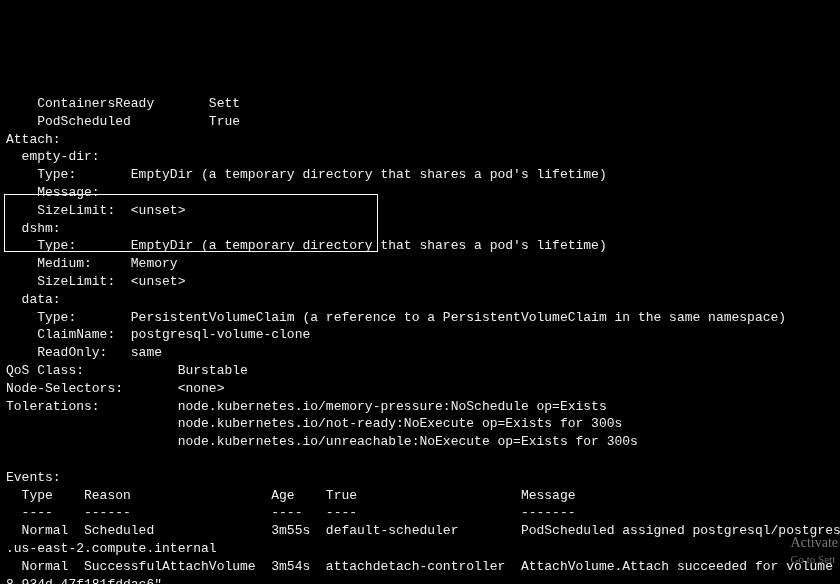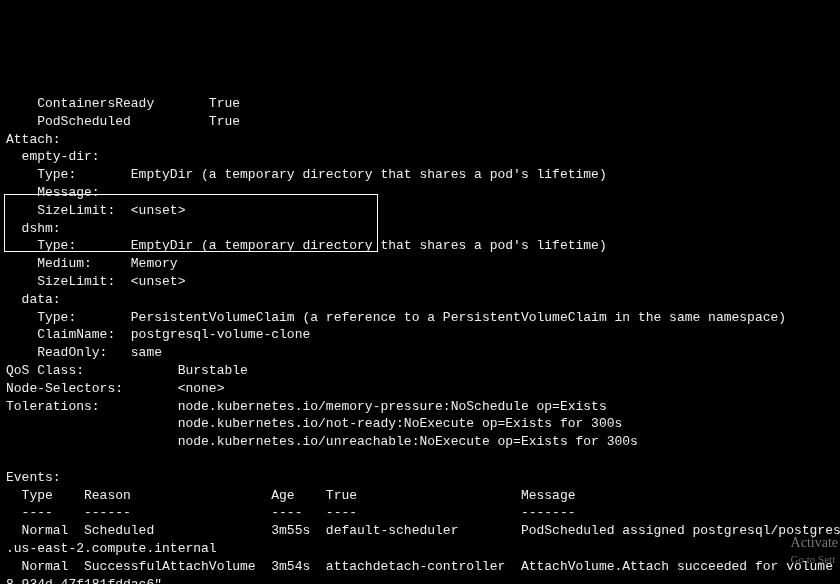--- a/index.html
+++ b/index.html
@@ -37,21 +37,21 @@
       font-size: 11px;
       color: #6a6a6a;
     }
   </style>
 </head>
 <body>
 
 
 
 <div>
-<span>    ContainersReady       True</span>
+<span>    ContainersReady       Sett</span>
 <span>    PodScheduled          True</span>
 <span>Attach:</span>
 <span>  empty-dir:</span>
 <span>    Type:       EmptyDir (a temporary directory that shares a pod's lifetime)</span>
 <span>    Message:</span>
 <span>    SizeLimit:  &lt;unset&gt;</span>
 <span>  dshm:</span>
 <span>    Type:       EmptyDir (a temporary directory that shares a pod's lifetime)</span>
 <span>    Medium:     Memory</span>
 <span>    SizeLimit:  &lt;unset&gt;</span>

